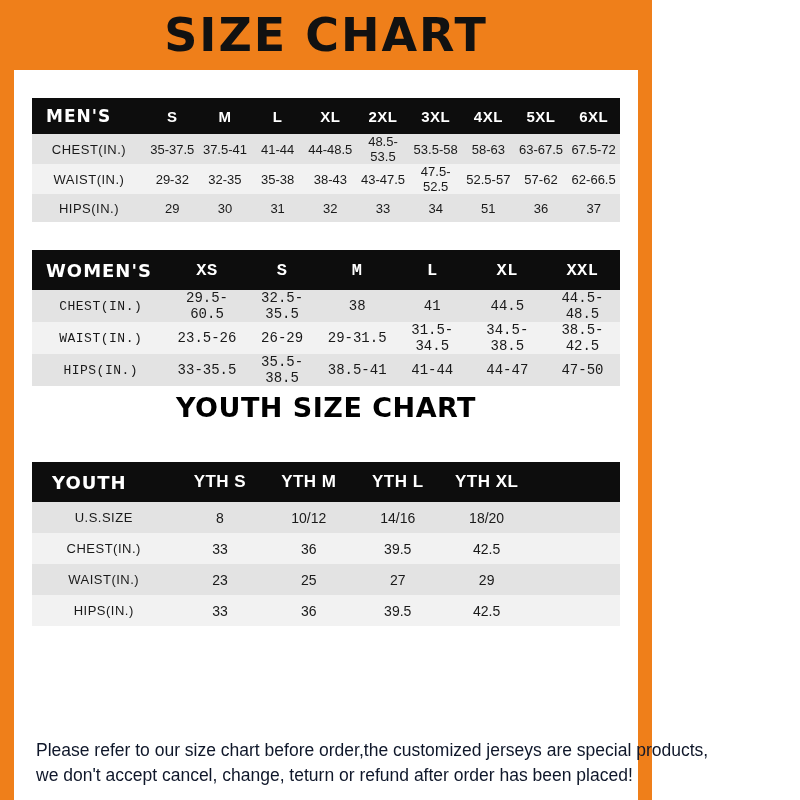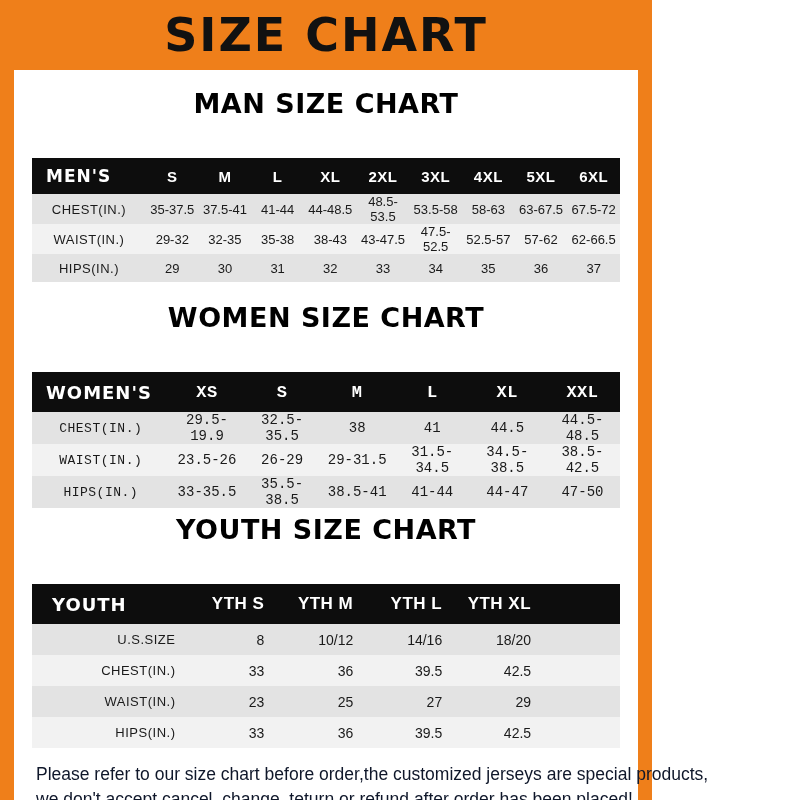--- a/index.html
+++ b/index.html
@@ -93,21 +93,21 @@
     font-weight: normal;
     letter-spacing: 0.5px;
     font-size: 13px;
   }
 
   
   table.women-table th, table.women-table td { height: 31px; font-size: 14px; font-family: Liberation Mono, monospace; }
   table.women-table thead th { height: 40px; font-size: 17px; }
   table.women-table thead th.row-head { font-size: 18px; }
 
-  table.youth-table th, table.youth-table td { height: 31px; font-size: 14px; text-align: right; }
+  table.youth-table th, table.youth-table td { height: 31px; font-size: 14px; }
   table.youth-table thead th { height: 40px; font-size: 17px; }
   table.youth-table thead th.row-head { font-size: 18px; padding-left: 20px; }
 
   .notice {
     margin-top: auto;
     padding: 14px 4px 12px 4px;
     color: #0f172a;
     font-size: 17.5px;
     line-height: 1.42;
     font-family: Liberation Sans, sans-serif;
@@ -118,21 +118,20 @@
 <body>
 
 <div class="page">
 
   <div class="banner">
     <div class="banner-title">SIZE CHART</div>
   </div>
 
   <div class="content">
 
-    <div class="section-title t-man">MAN SIZE CHART</div>
     <table class="size-table man-table">
       <thead>
         <tr>
           <th class="row-head" style="width:17%">MEN'S</th>
           <th>S</th>
           <th>M</th>
           <th>L</th>
           <th>XL</th>
           <th>2XL</th>
           <th>3XL</th>
@@ -167,44 +166,43 @@
           <td>62-66.5</td>
         </tr>
         <tr class="odd">
           <td class="row-head">HIPS(IN.)</td>
           <td>29</td>
           <td>30</td>
           <td>31</td>
           <td>32</td>
           <td>33</td>
           <td>34</td>
-          <td>35</td>
+          <td>51</td>
           <td>36</td>
           <td>37</td>
         </tr>
       </tbody>
     </table>
 
-    <div class="section-title t-women">WOMEN SIZE CHART</div>
     <table class="size-table women-table">
       <thead>
         <tr>
           <th class="row-head" style="width:21%">WOMEN'S</th>
           <th>XS</th>
           <th>S</th>
           <th>M</th>
           <th>L</th>
           <th>XL</th>
           <th>XXL</th>
         </tr>
       </thead>
       <tbody>
         <tr class="odd">
           <td class="row-head">CHEST(IN.)</td>
-          <td>29.5-19.9</td>
+          <td>29.5-60.5</td>
           <td>32.5-35.5</td>
           <td>38</td>
           <td>41</td>
           <td>44.5</td>
           <td>44.5-48.5</td>
         </tr>
         <tr class="even">
           <td class="row-head">WAIST(IN.)</td>
           <td>23.5-26</td>
           <td>26-29</td>

